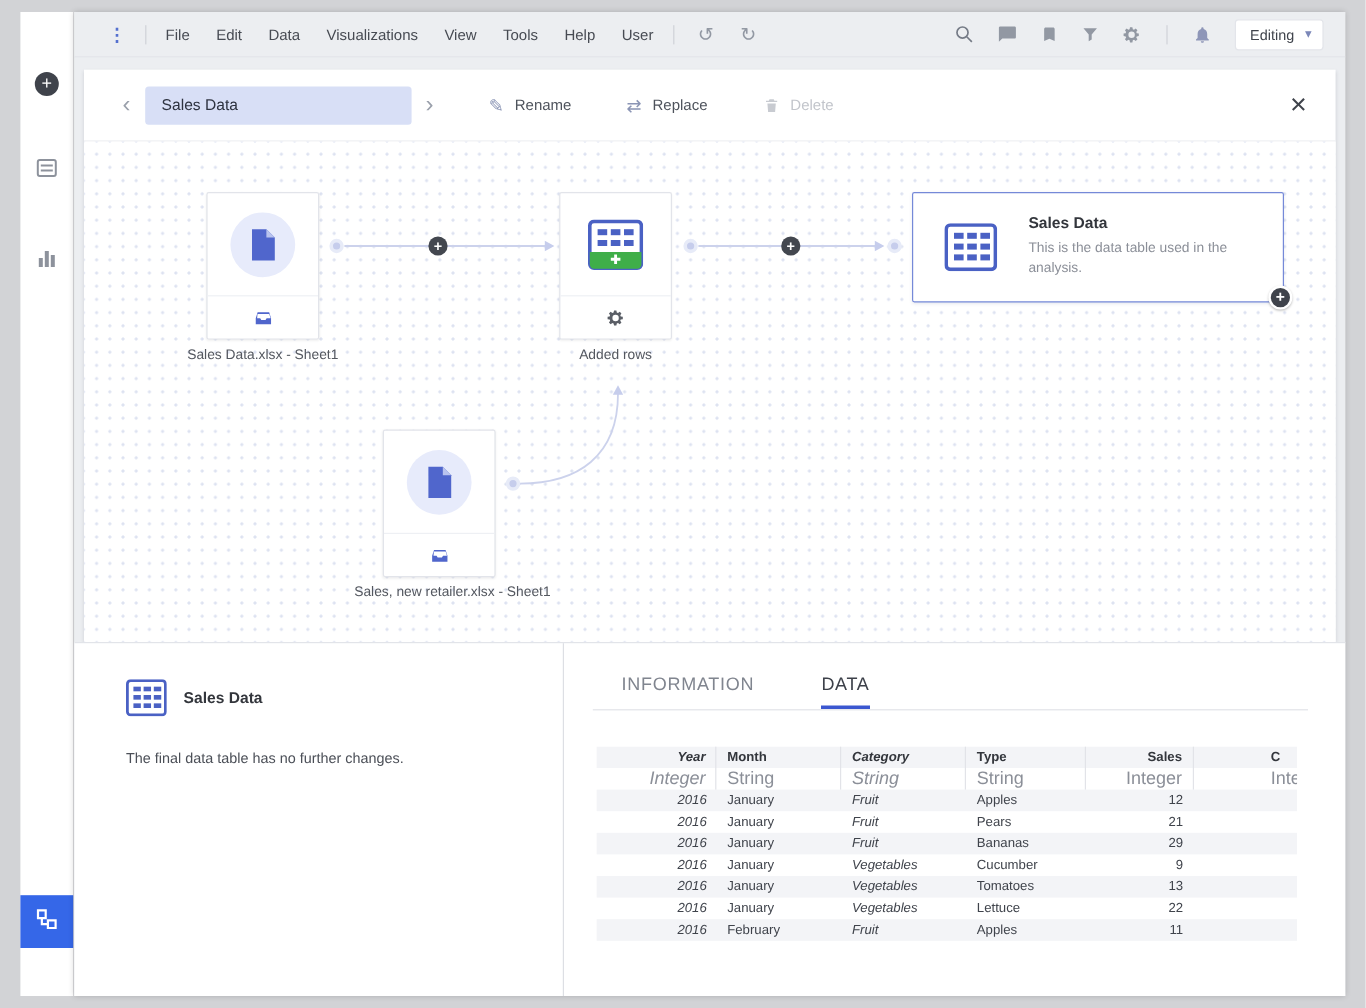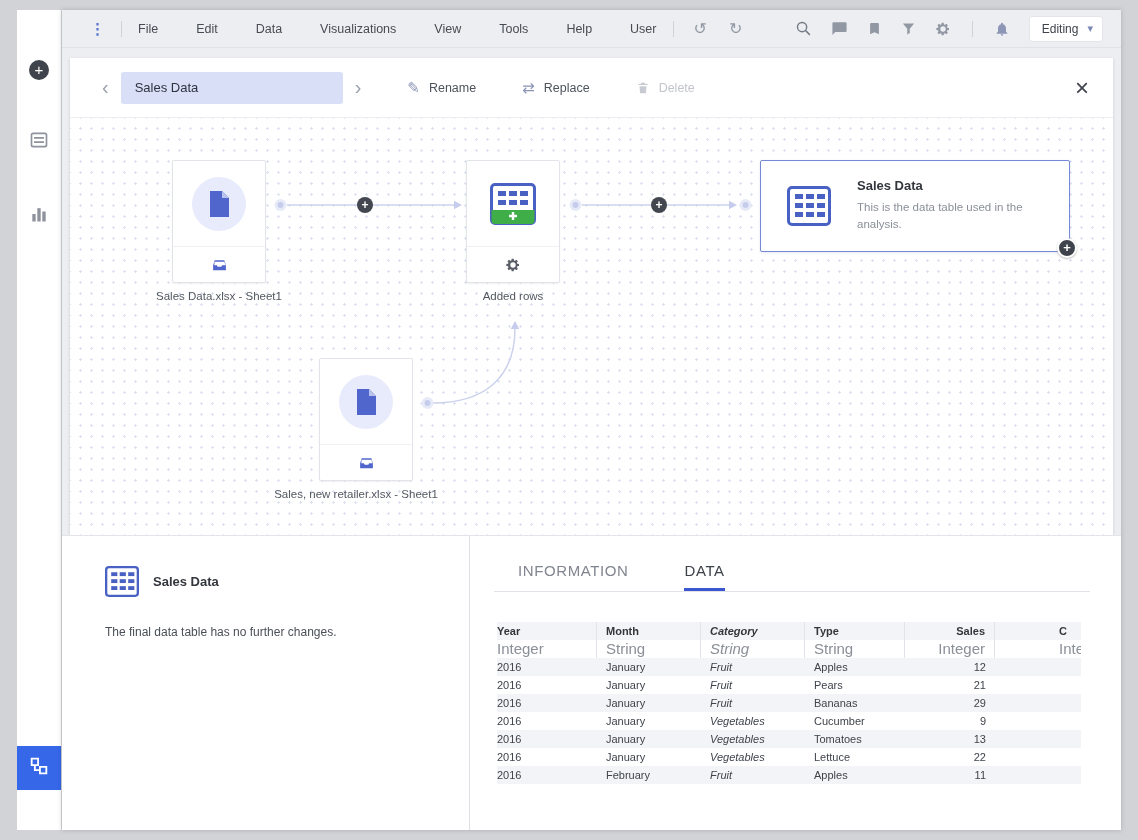--- a/index.html
+++ b/index.html
@@ -19,21 +19,21 @@
 
   
   .window { position:absolute; left:62px; top:10px; width:1059px; height:820px; background:#fff;
             box-shadow:0 0 5px rgba(0,0,0,.18); display:flex; flex-direction:column; }
 
   
   .menubar { height:38px; flex:0 0 38px; background:#eceef1; border-bottom:1px solid #e0e2e7;
              display:flex; align-items:center; padding:0 18px 0 28px; }
   .kebab { font-size:15px; font-weight:bold; color:#5570cf; }
   .msep { width:1px; height:16px; background:#cfd2d8; margin:0 16px; }
-  .menu-items { display:flex; gap:38px; list-style:none; }
+  .menu-items { display:flex; gap:22px; list-style:none; }
   .menu-items span { font-size:12.5px; color:#474b53; cursor:pointer; }
   .hist { display:flex; gap:22px; margin-left:4px; }
   .hist span { font-size:16px; color:#9298a3; cursor:pointer; }
   .mspacer { flex:1; }
   .ricons { display:flex; align-items:center; gap:19px; }
   .ricons svg { display:block; cursor:pointer; }
   .mode-select { height:26px; background:#fff; border:1px solid #e3e5ea; border-radius:3px;
                  display:flex; align-items:center; gap:9px; padding:0 9px 0 12px;
                  font-size:12px; color:#3f434b; cursor:pointer; }
   .mode-select .chev { color:#7b87b8; font-size:11px; }
@@ -91,21 +91,21 @@
   .tabs { display:flex; gap:56px; padding:26px 0 0 24px; margin:0 31px 0 24px;
           border-bottom:1px solid #e2e3e8; }
   .tab { font-size:15px; letter-spacing:.6px; color:#80858f; padding-bottom:12px; cursor:pointer; }
   .tab.active { color:#3d414a; box-shadow:inset 0 -3px 0 #3b57d0; }
   .table-zone { margin:30px 0 0 27px; width:584px; flex:1; overflow:hidden; }
   .trow { display:flex; height:18px; line-height:18px; font-size:11px; color:#3f434b; cursor:default; }
   .dtable div.trow:nth-of-type(odd) { background:#f3f4f7; }
   .trow.h { font-weight:bold; color:#33363c; }
   .trow.t { color:#8b8f98; font-size:15px; }
   .trow span { display:block; overflow:hidden; white-space:nowrap; }
-  .c0 { width:100px; text-align:left; padding-right:8px; }
+  .c0 { width:100px; text-align:right; padding-right:8px;font-style:italic; }
   .c1 { width:104px; padding-left:9px; }
   .c2 { width:104px; padding-left:9px;font-style:italic; }
   .c3 { width:100px; padding-left:9px; }
   .c4 { width:90px;  text-align:right; padding-right:9px; }
   .c5 { width:86px;  padding-left:64px; }
   .trow.h .hc, .trow.t .hc { border-right:1px solid #e2e3e8; }
   .tfooter { flex:0 0 52px; margin:0 31px 0 24px; border-top:1px solid #e2e3e8;
              display:flex; align-items:flex-start; justify-content:flex-end; gap:30px;
              padding-top:11px; font-size:12px; color:#5f6a96; }
   .tfooter .cnt { cursor:pointer; }
@@ -309,21 +309,21 @@
                     <path d="M15 1l7 7h-7z" fill="#b9c3ee"></path>
                   </svg>
               </div>
             </div>
             <div class="node-strip">
               <svg width="17" height="17" viewBox="0 0 24 24">
                   <path fill-rule="evenodd" fill="#5066cc" d="M3 20h18v-7l-2.2-7H5.2L3 13v7zm2.1-12h13.8l1.5 5H15.8l-1.3 2h-5l-1.3-2H4.6l.5-5z"></path>
                 </svg>
             </div>
           </div>
-          <div class="node-label" style="left:176px; top:370px; width:220px;">Sales, new retailer.xlsx - Sheet1</div>
+          <div class="node-label" style="left:197px; top:370px; width:220px;">Sales, new retailer.xlsx - Sheet1</div>
 
         </div>
       </div>
 
       <div class="bottom-panel">
 
         <div class="details-left">
           <div class="dl-head">
             <svg width="34" height="31" viewBox="0 0 44 40">
               <rect x="1.5" y="1.5" width="41" height="37" rx="3.5" fill="#fff" stroke="#4a61c4" stroke-width="3"></rect>

